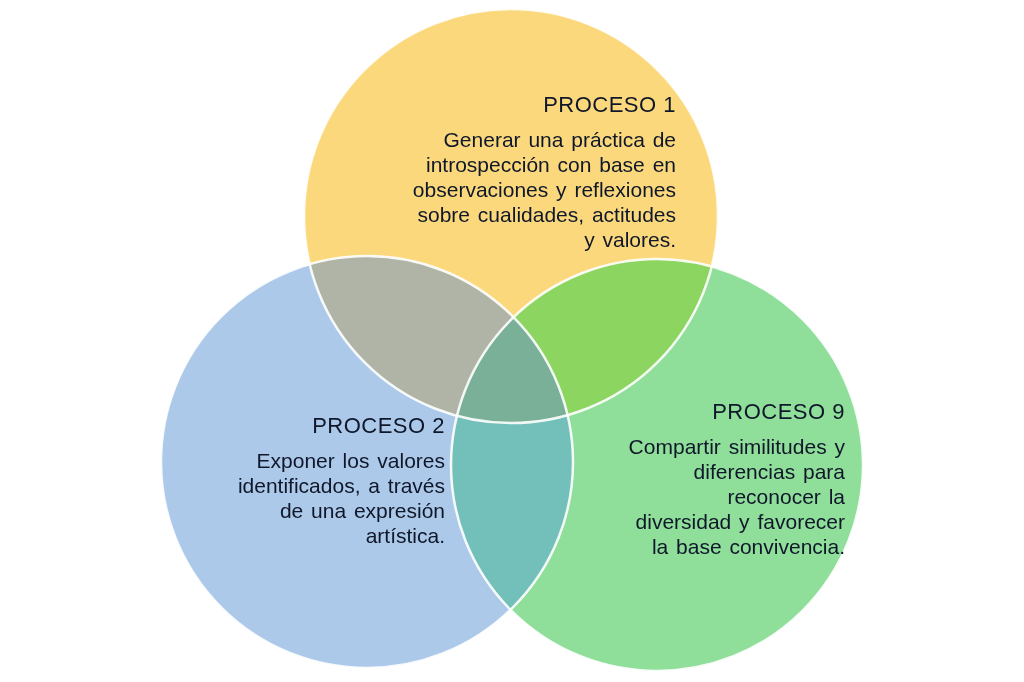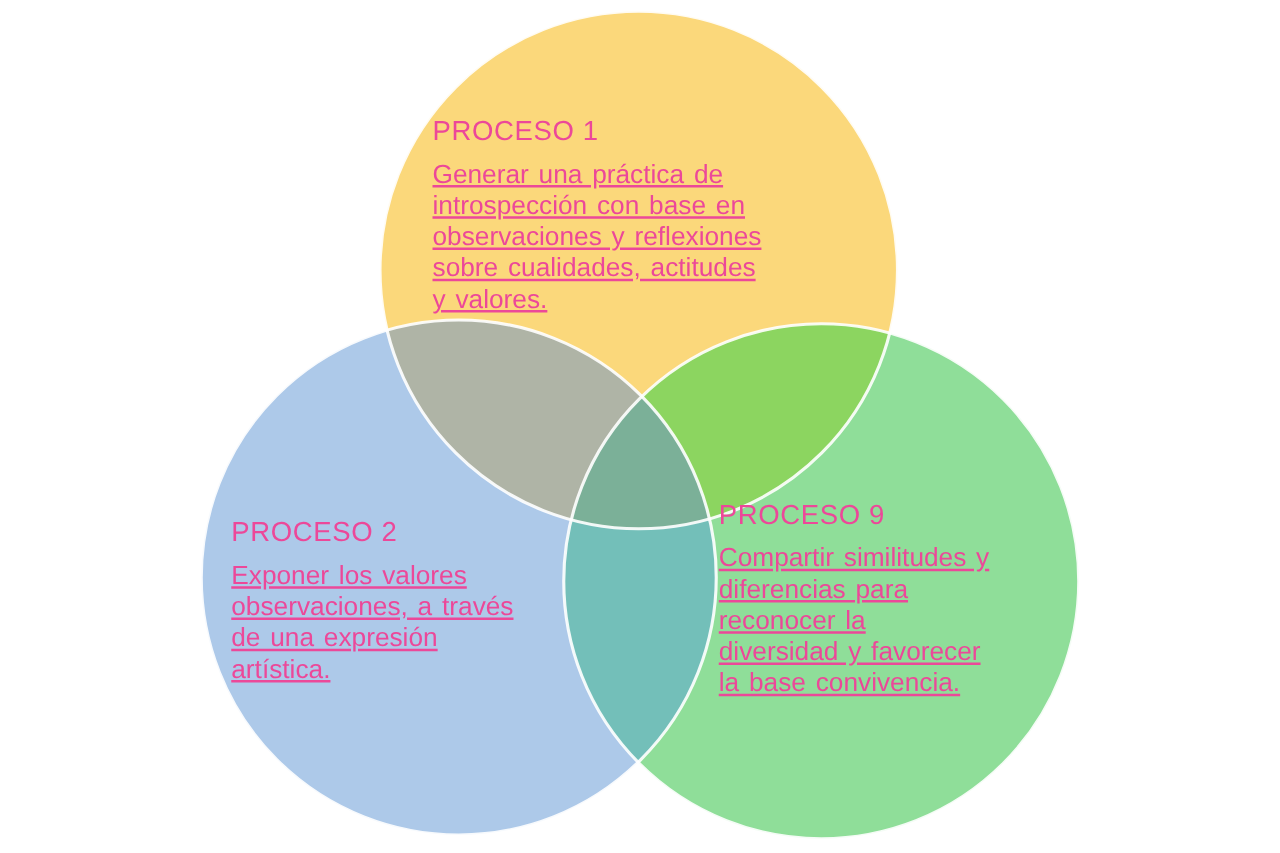--- a/index.html
+++ b/index.html
@@ -24,35 +24,34 @@
     width: 1024px;
     height: 682px;
   }
   svg.venn circle.outline {
     fill: none;
     stroke: rgba(255,255,255,0.9);
     stroke-width: 2.5;
   }
   .label-block {
     position: absolute;
-    text-align: left;
-    color: #ec4899;
+    text-align: right;
+    color: #0f172a;
   }
   .label-title {
     font-size: 22px;
     letter-spacing: 0.5px;
     margin-bottom: 9px;
     white-space: nowrap;
   }
   .label-desc {
     font-size: 21px;
     line-height: 25px;
     white-space: pre-line;
     word-spacing: 2px;
-    text-decoration: underline;
   }
   #label-p1 { left: 346px; top: 92px;  width: 330px; }
   #label-p2 { left: 185px; top: 413px; width: 260px; }
   #label-p3 { left: 575px; top: 399px; width: 270px; }
 </style>
 </head>
 <body>
 
 <div class="stage">
 
@@ -96,21 +95,21 @@
     <div class="label-desc">Generar una práctica de
 introspección con base en
 observaciones y reflexiones
 sobre cualidades, actitudes
 y valores.</div>
   </div>
 
   <div class="label-block" id="label-p2">
     <div class="label-title">PROCESO 2</div>
     <div class="label-desc">Exponer los valores
-observaciones, a través
+identificados, a través
 de una expresión
 artística.</div>
   </div>
 
   <div class="label-block" id="label-p3">
     <div class="label-title">PROCESO 9</div>
     <div class="label-desc">Compartir similitudes y
 diferencias para
 reconocer la
 diversidad y favorecer

